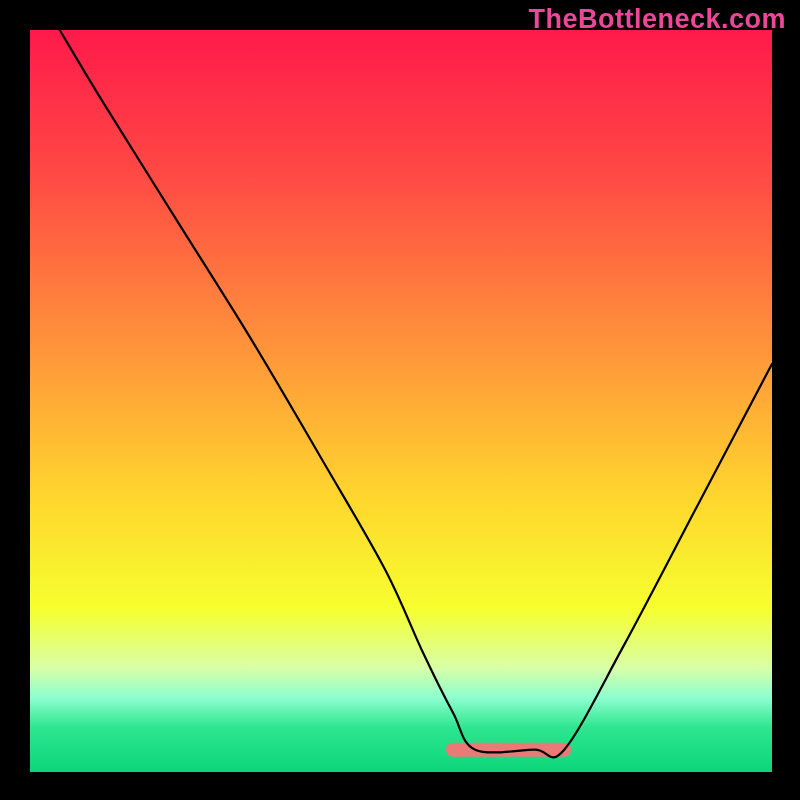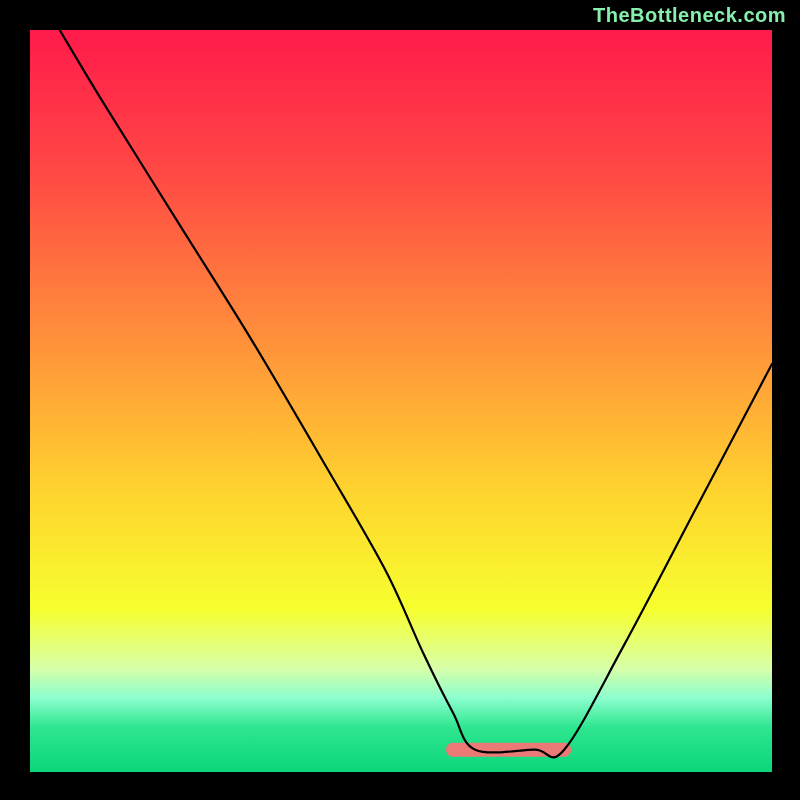--- a/index.html
+++ b/index.html
@@ -16,23 +16,23 @@
     left: 0;
     width: 800px;
     height: 800px;
     background: #000;
   }
   .watermark {
     position: absolute;
     top: 4px;
     right: 14px;
     font-family: Arial, Helvetica, sans-serif;
-    font-size: 20px;
+    font-size: 27px;
     letter-spacing: 0.5px;
-    color: #86efac;
+    color: #ec4899;
     font-weight: 600;
   }
   svg {
     display: block;
   }
 </style>
 </head>
 <body>
 
 <div class="frame">

